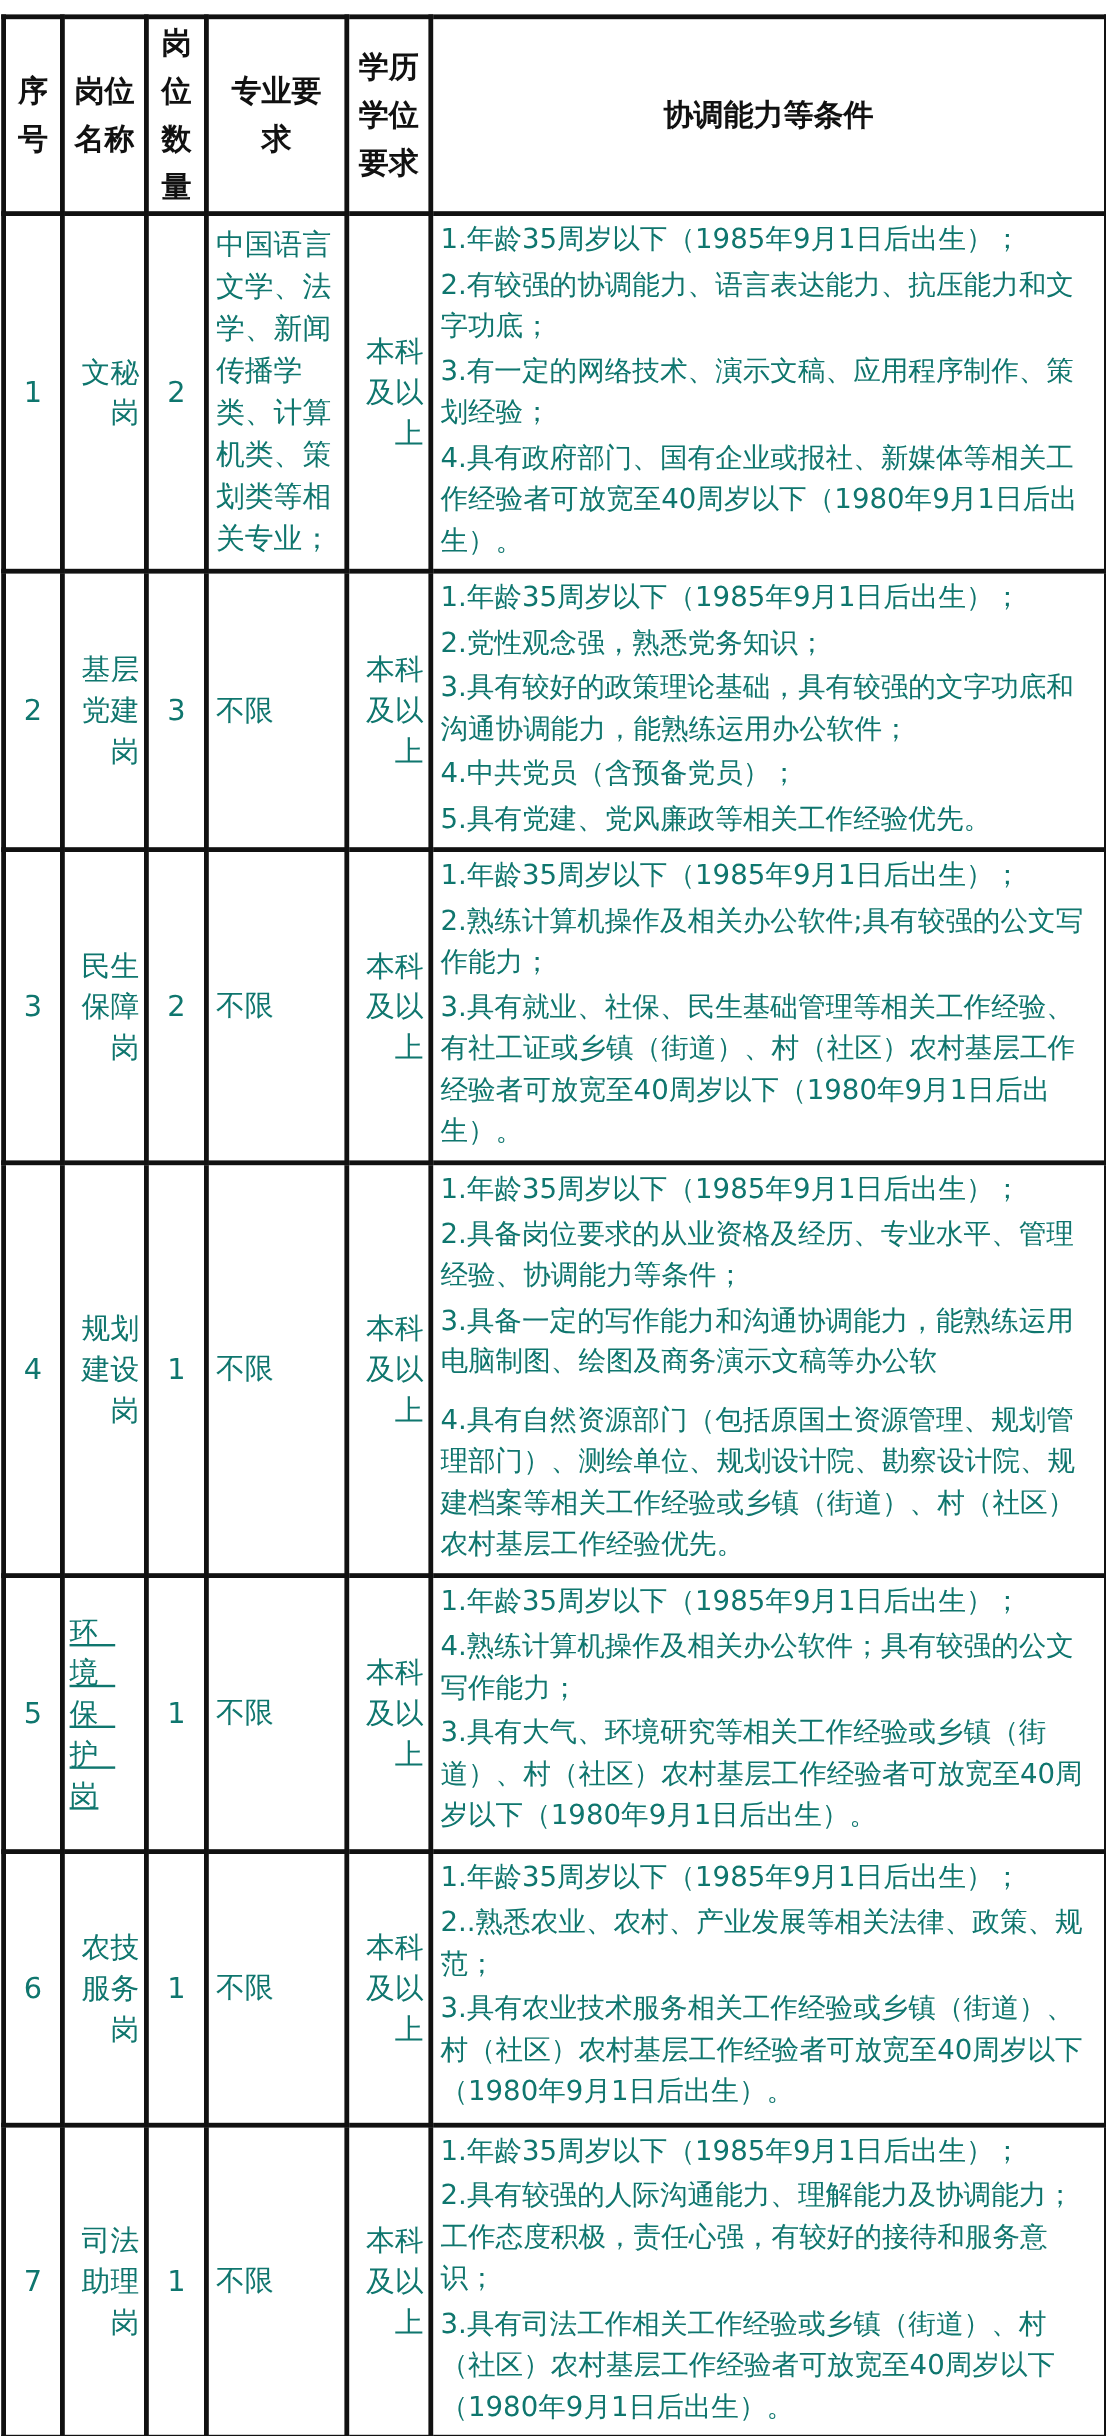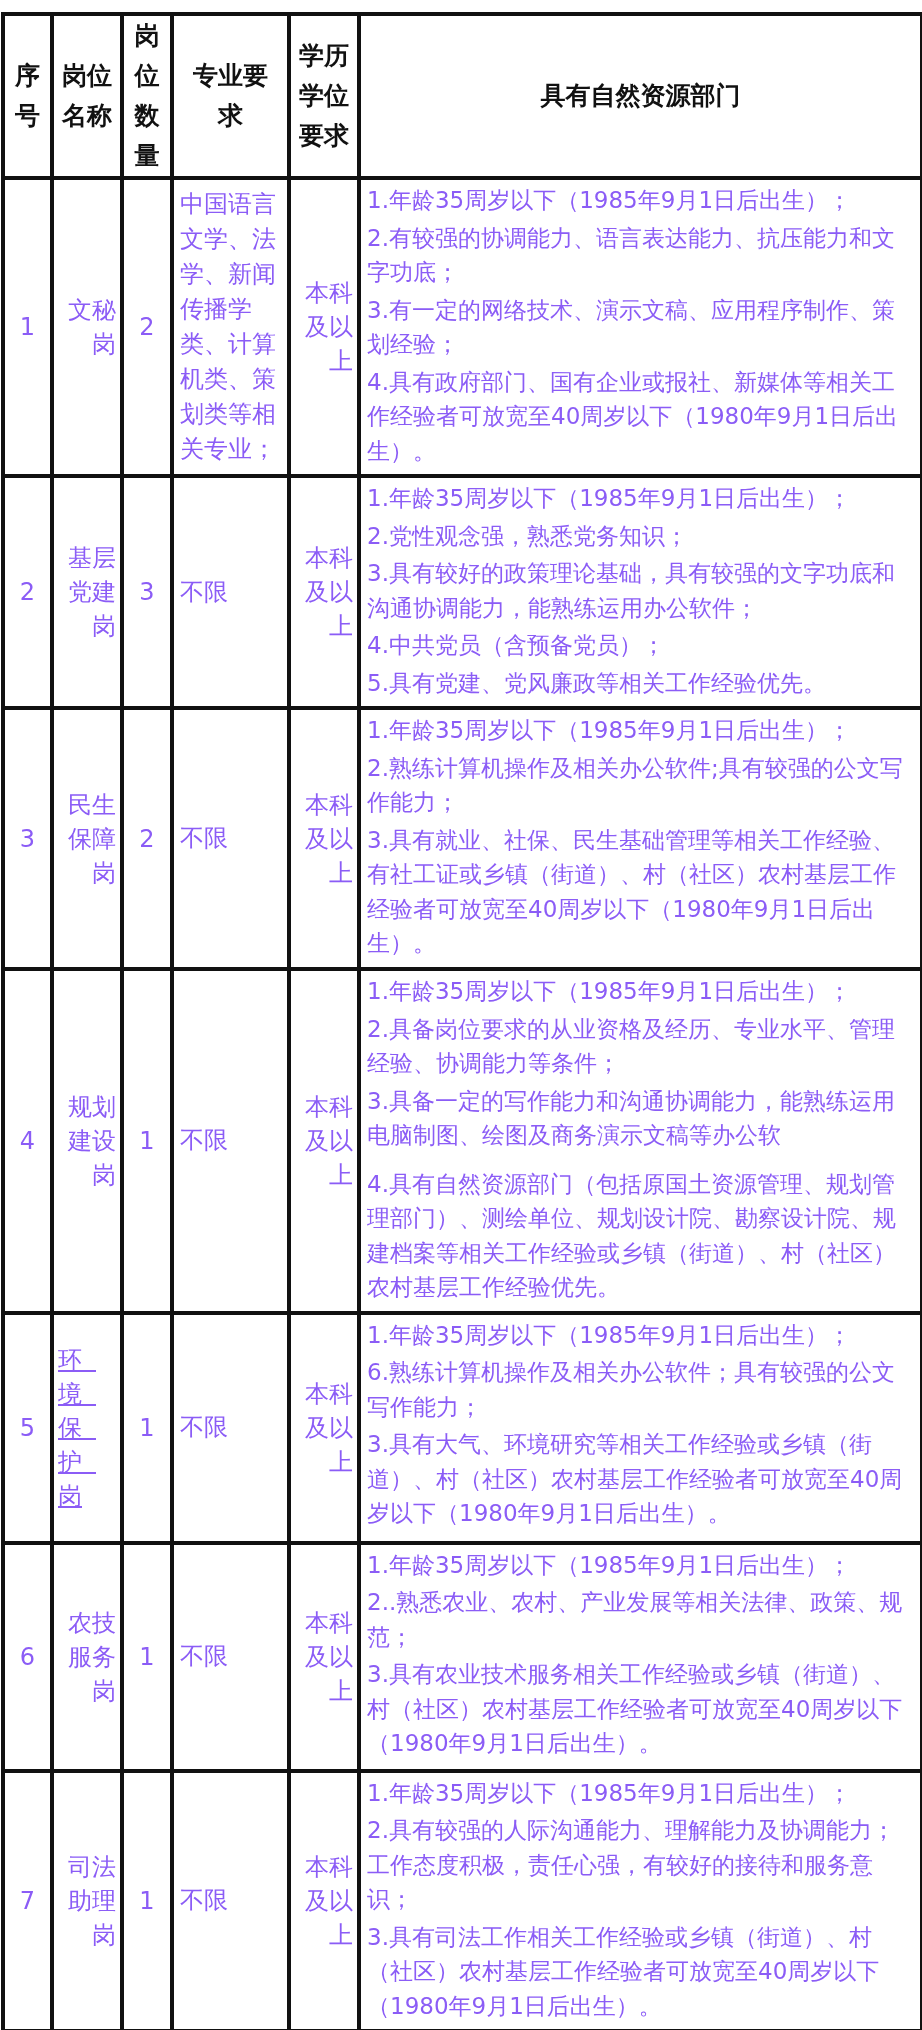--- a/index.html
+++ b/index.html
@@ -2,21 +2,21 @@
 <html><head>
 <meta charset="utf-8">
 <style>
   html, body { margin:0; padding:0; background:#ffffff; }
   body { width:922px; height:2030px; position:relative; overflow:hidden;
          font-family:"DejaVu Sans", "Liberation Sans", sans-serif; color:#111; }
   .tbl { position:absolute; left:1px; top:12px; width:919px;
          border-collapse:collapse; table-layout:fixed; }
   .tbl td, .tbl th { border:4px solid #111; padding:0; vertical-align:middle; }
   .tbl th { font-weight:bold; font-size:25px; line-height:40px; text-align:center; color:#111; }
-  .tbl td { font-size:24px; line-height:34px; color:#8b5cf6; }
+  .tbl td { font-size:24px; line-height:34px; color:#0f766e; }
   .c-no { text-align:center; }
   .c-name { text-align:right; padding:0 4px !important; }
   .c-count { text-align:center; }
   .c-major { text-align:left; padding:0 6px !important; line-height:35px !important; }
   .c-degree { text-align:right; padding:0 4px !important; line-height:34px !important; }
   .c-req { text-align:left; padding:3px 6px !important; vertical-align:top !important;
            font-size:23px !important; line-height:34.5px !important; }
   .req-item { display:block; margin-bottom:3px; }
   .stack span { display:block; }
 </style>
@@ -48,21 +48,21 @@
       </th>
       <th class="stack">
         <span>专业要</span>
         <span>求</span>
       </th>
       <th class="stack">
         <span>学历</span>
         <span>学位</span>
         <span>要求</span>
       </th>
-      <th>具有自然资源部门</th>
+      <th>协调能力等条件</th>
     </tr>
   </thead>
   <tbody>
 
     <tr style="height:292px">
       <td class="c-no">1</td>
       <td class="c-name stack">
         <span>文秘</span>
         <span>岗</span>
       </td>
@@ -156,21 +156,21 @@
       </td>
       <td class="c-count">1</td>
       <td class="c-major">不限</td>
       <td class="c-degree stack">
         <span>本科</span>
         <span>及以</span>
         <span>上</span>
       </td>
       <td class="c-req">
         <span class="req-item">1.年龄35周岁以下（1985年9月1日后出生）；</span>
-        <span class="req-item">6.熟练计算机操作及相关办公软件；具有较强的公文写作能力；</span>
+        <span class="req-item">4.熟练计算机操作及相关办公软件；具有较强的公文写作能力；</span>
         <span class="req-item">3.具有大气、环境研究等相关工作经验或乡镇（街道）、村（社区）农村基层工作经验者可放宽至40周岁以下（1980年9月1日后出生）。</span>
       </td>
     </tr>
 
     <tr style="height:228px">
       <td class="c-no">6</td>
       <td class="c-name stack">
         <span>农技</span>
         <span>服务</span>
         <span>岗</span>

